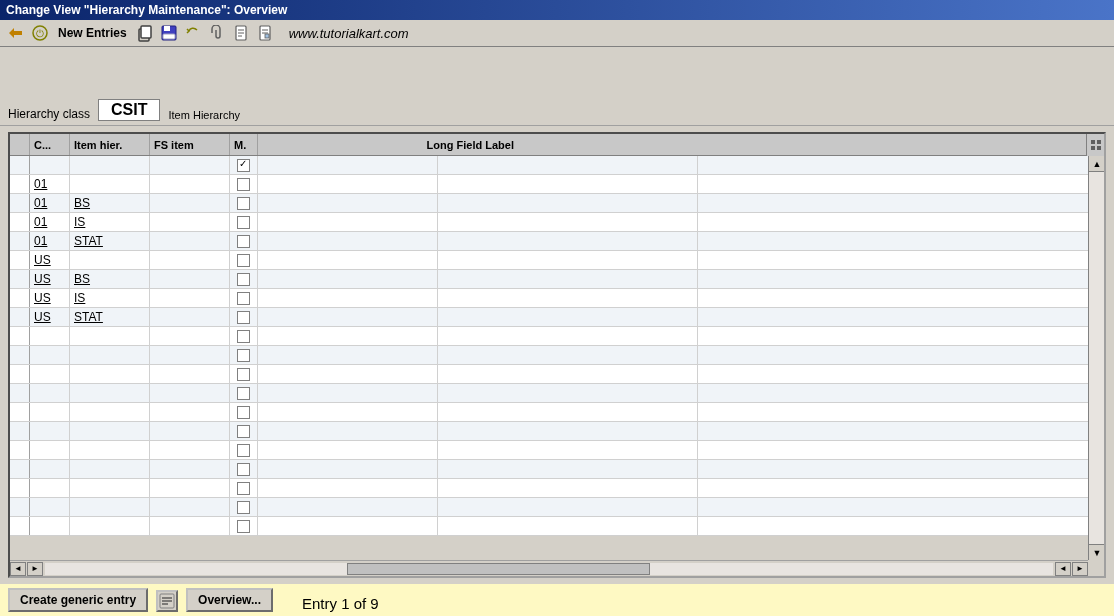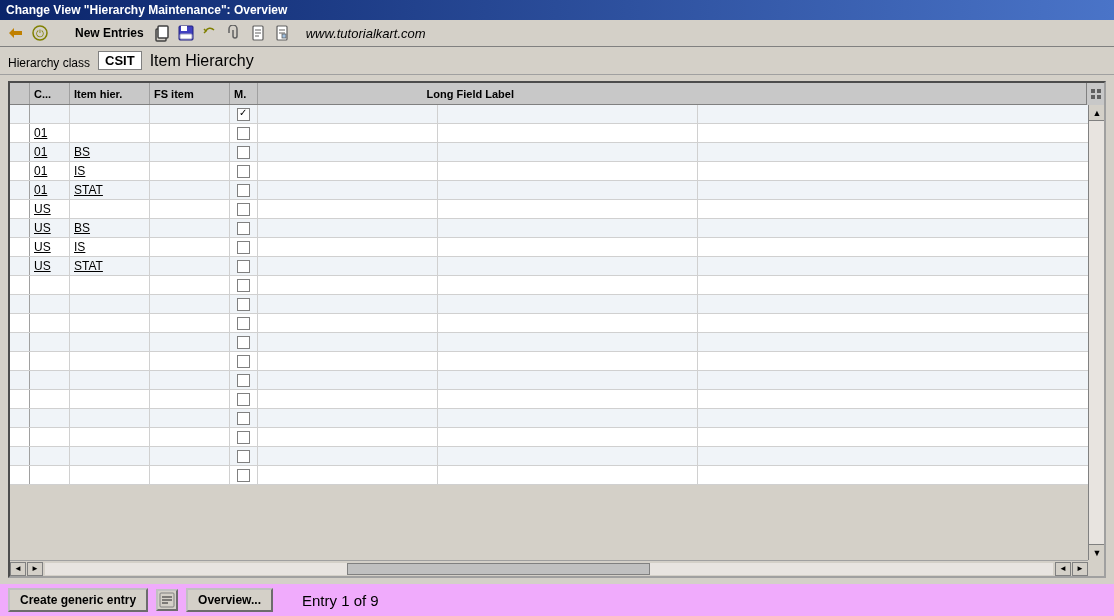--- a/index.html
+++ b/index.html
@@ -41,21 +41,20 @@
       justify-content: center;
       cursor: pointer;
       font-size: 14px;
     }
     .toolbar-text {
       font-size: 12px;
       font-weight: bold;
       color: #000;
       cursor: pointer;
       padding: 0 4px;
-      margin-left: 17px;
     }
     .toolbar-watermark {
       color: #000000;
       font-size: 13px;
       font-style: italic;
       margin-left: 10px;
     }
     .hierarchy-bar {
       background: #d4d0c8;
       padding: 4px 8px;
@@ -64,28 +63,29 @@
       gap: 8px;
       border-bottom: 1px solid #a0a0a0;
     }
     .hierarchy-label {
       font-size: 12px;
       color: #000;
     }
     .hierarchy-value {
       background: white;
       border: 1px solid #808080;
-      padding: 1px 6px;
-      font-size: 13px;
+      padding: 1px 12px;
+      font-size: 16px;
       font-weight: bold;
       min-width: 40px;
       text-align: center;
+      margin-top: 48px;
     }
     .hierarchy-name {
-      font-size: 16px;
+      font-size: 11px;
       color: #000;
     }
     .content-area {
       flex: 1;
       background: #d4d0c8;
       padding: 6px 8px;
       display: flex;
       flex-direction: column;
     }
     .table-header-row {
@@ -182,23 +182,23 @@
       background: #c0c0c0;
       border: 1px solid #808080;
     }
     .right-arrows {
       display: flex;
       gap: 1px;
     }
     .footer-bar {
       padding: 4px 8px;
       display: flex;
-      align-items: center;
+      align-items: flex-end;
       gap: 8px;
-      background: #f0abfc;
+      background: #fef9c3;
     }
     .btn-generic {
       background: #d4d0c8;
       border: 2px outset #c0c0c0;
       padding: 3px 10px;
       font-size: 12px;
       cursor: pointer;
       color: #000;
       font-weight: bold;
     }

